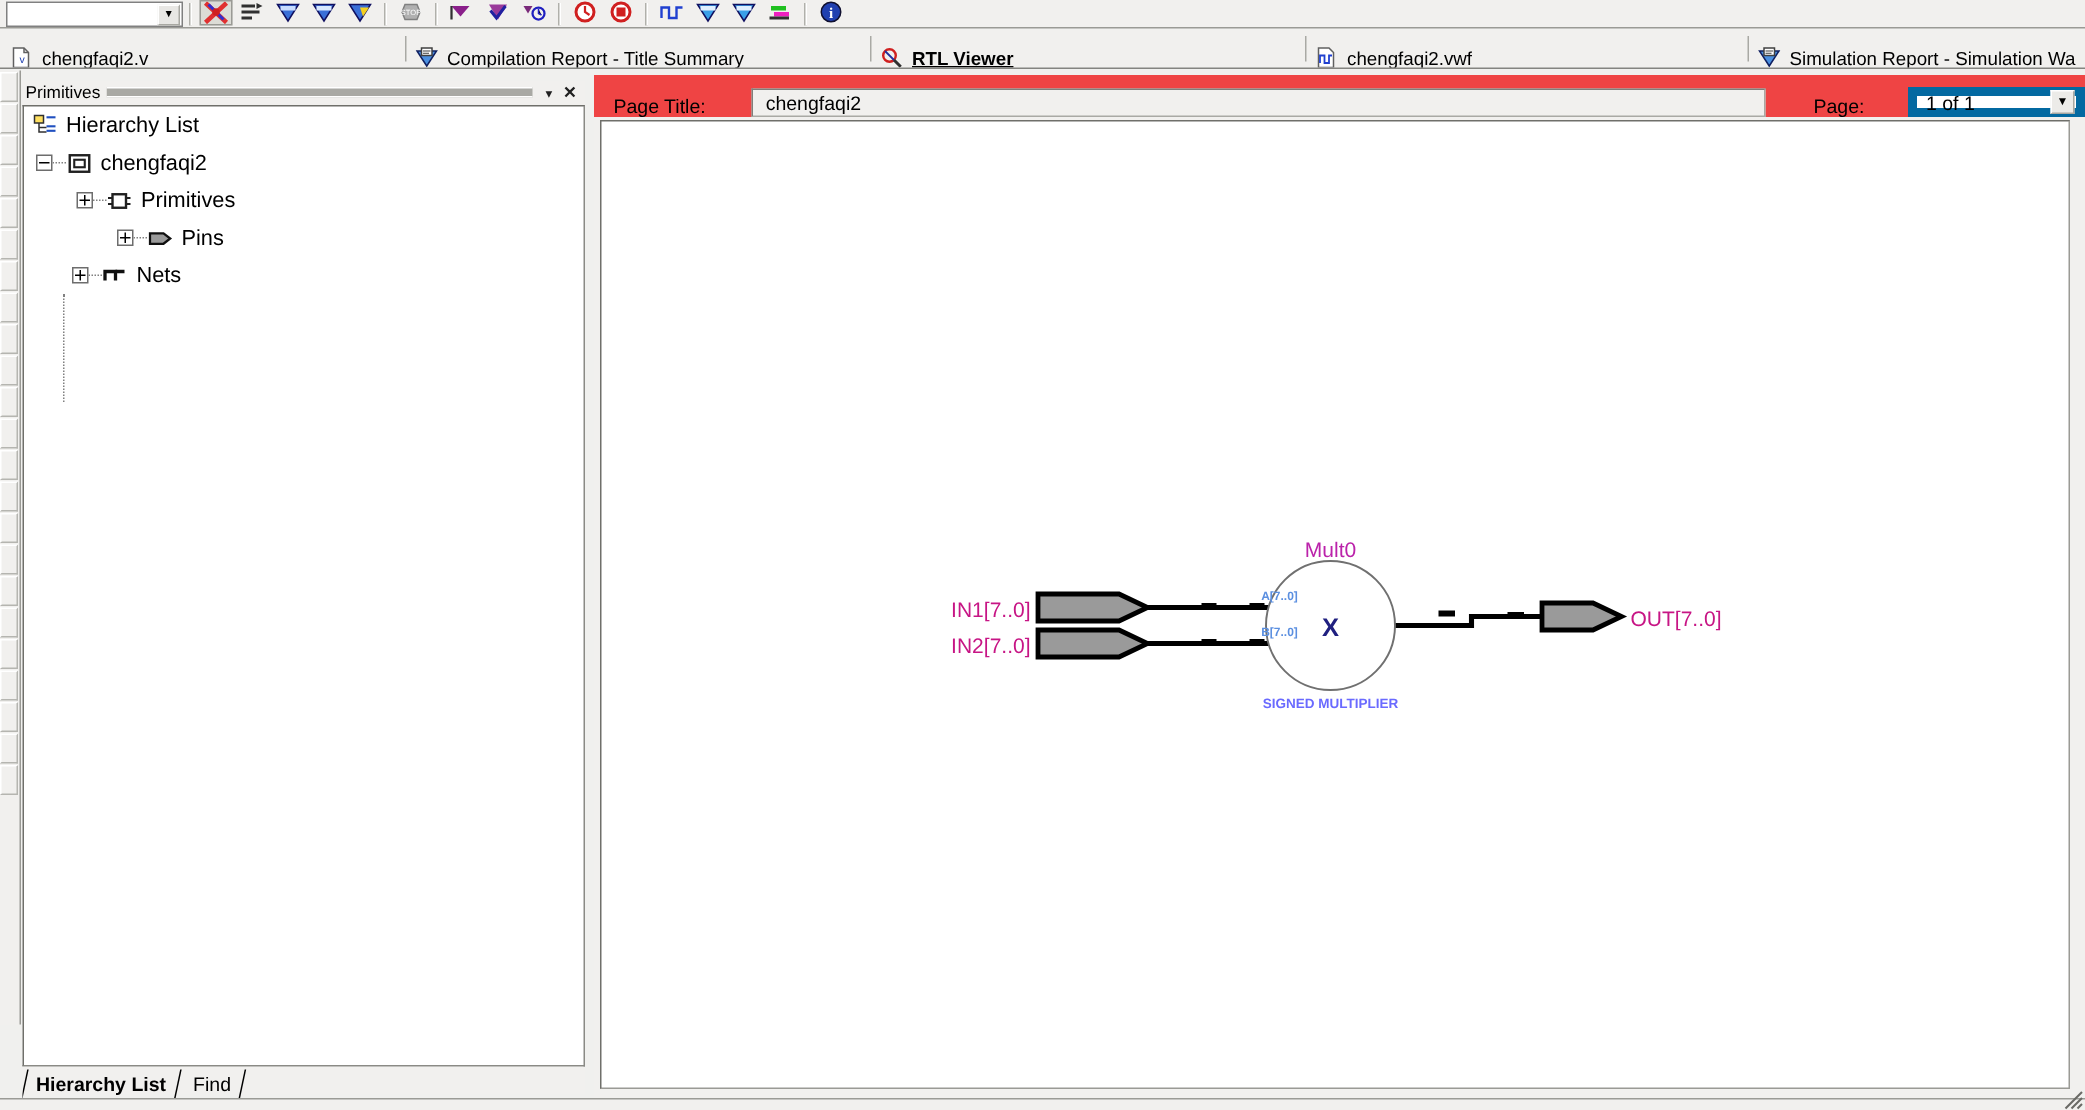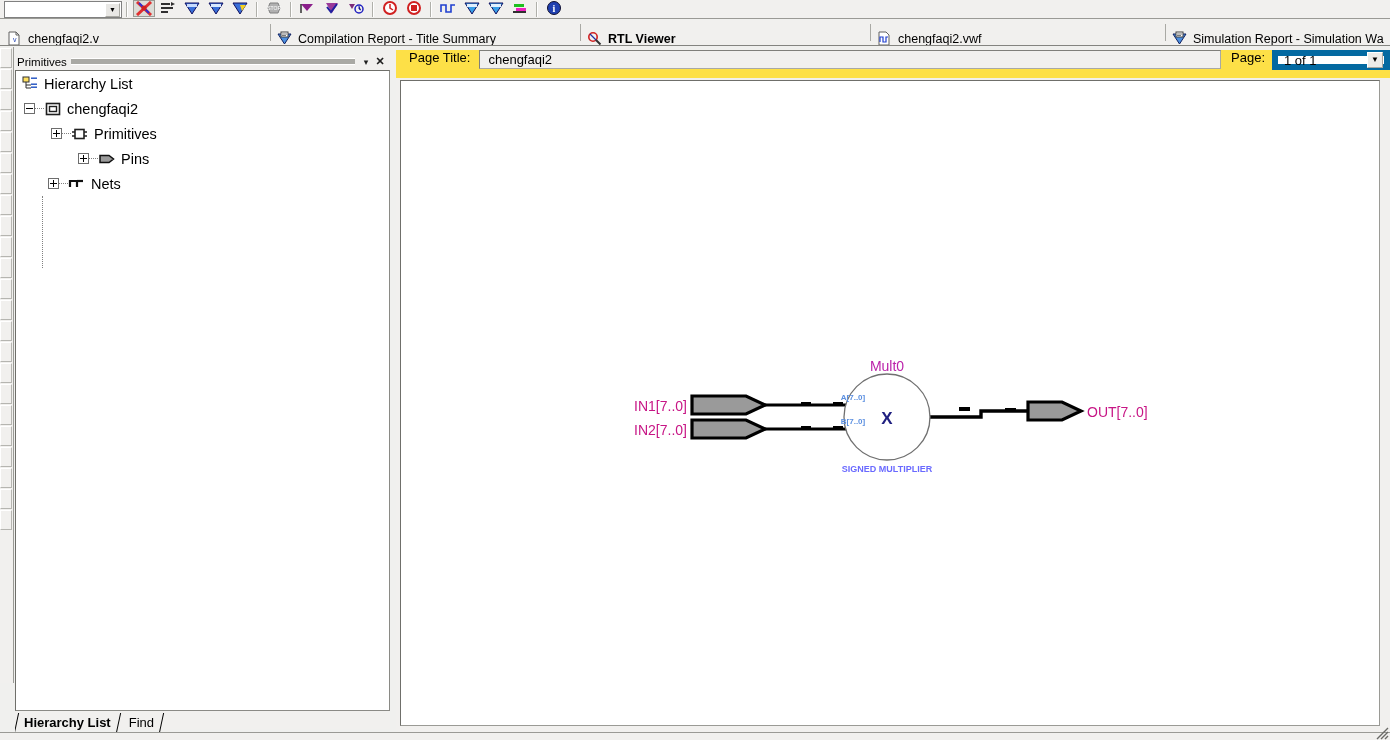--- a/index.html
+++ b/index.html
@@ -99,21 +99,21 @@
     white-space: nowrap;
     position: relative;
     flex: 0 0 auto;
   }
   .doc-tab .tsep {
     position: absolute;
     left: 0; top: 4px;
     width: 1px; height: 17px;
     background: #a9a9a4;
   }
-  .doc-tab.active { font-weight: bold; }
+  .doc-tab.active { font-weight: bold; text-decoration: underline; }
   .doc-tab .ticon {
     width: 16px; height: 16px;
     margin-right: 6px;
     flex: 0 0 auto;
     display: flex; align-items: center; justify-content: center;
   }
 
   
   .leftstrip {
     position: absolute;
@@ -265,22 +265,23 @@
   .rtl-pane {
     position: absolute;
     left: 396px; top: 50px;
     width: 994px; height: 682px;
     background: #f1f0ee;
   }
   .rtl-topbar {
     position: relative;
     height: 28px;
     display: flex;
-    align-items: flex-start;
-    background: #fde047;
+    align-items: flex-end;
+    background: #ef4444;
+    gap: 22px;
   }
   .pt-label {
     font-size: 13px;
     color: #000;
     margin-left: 13px;
     margin-right: 9px;
     white-space: nowrap;
   }
   .pt-input {
     height: 19px;

